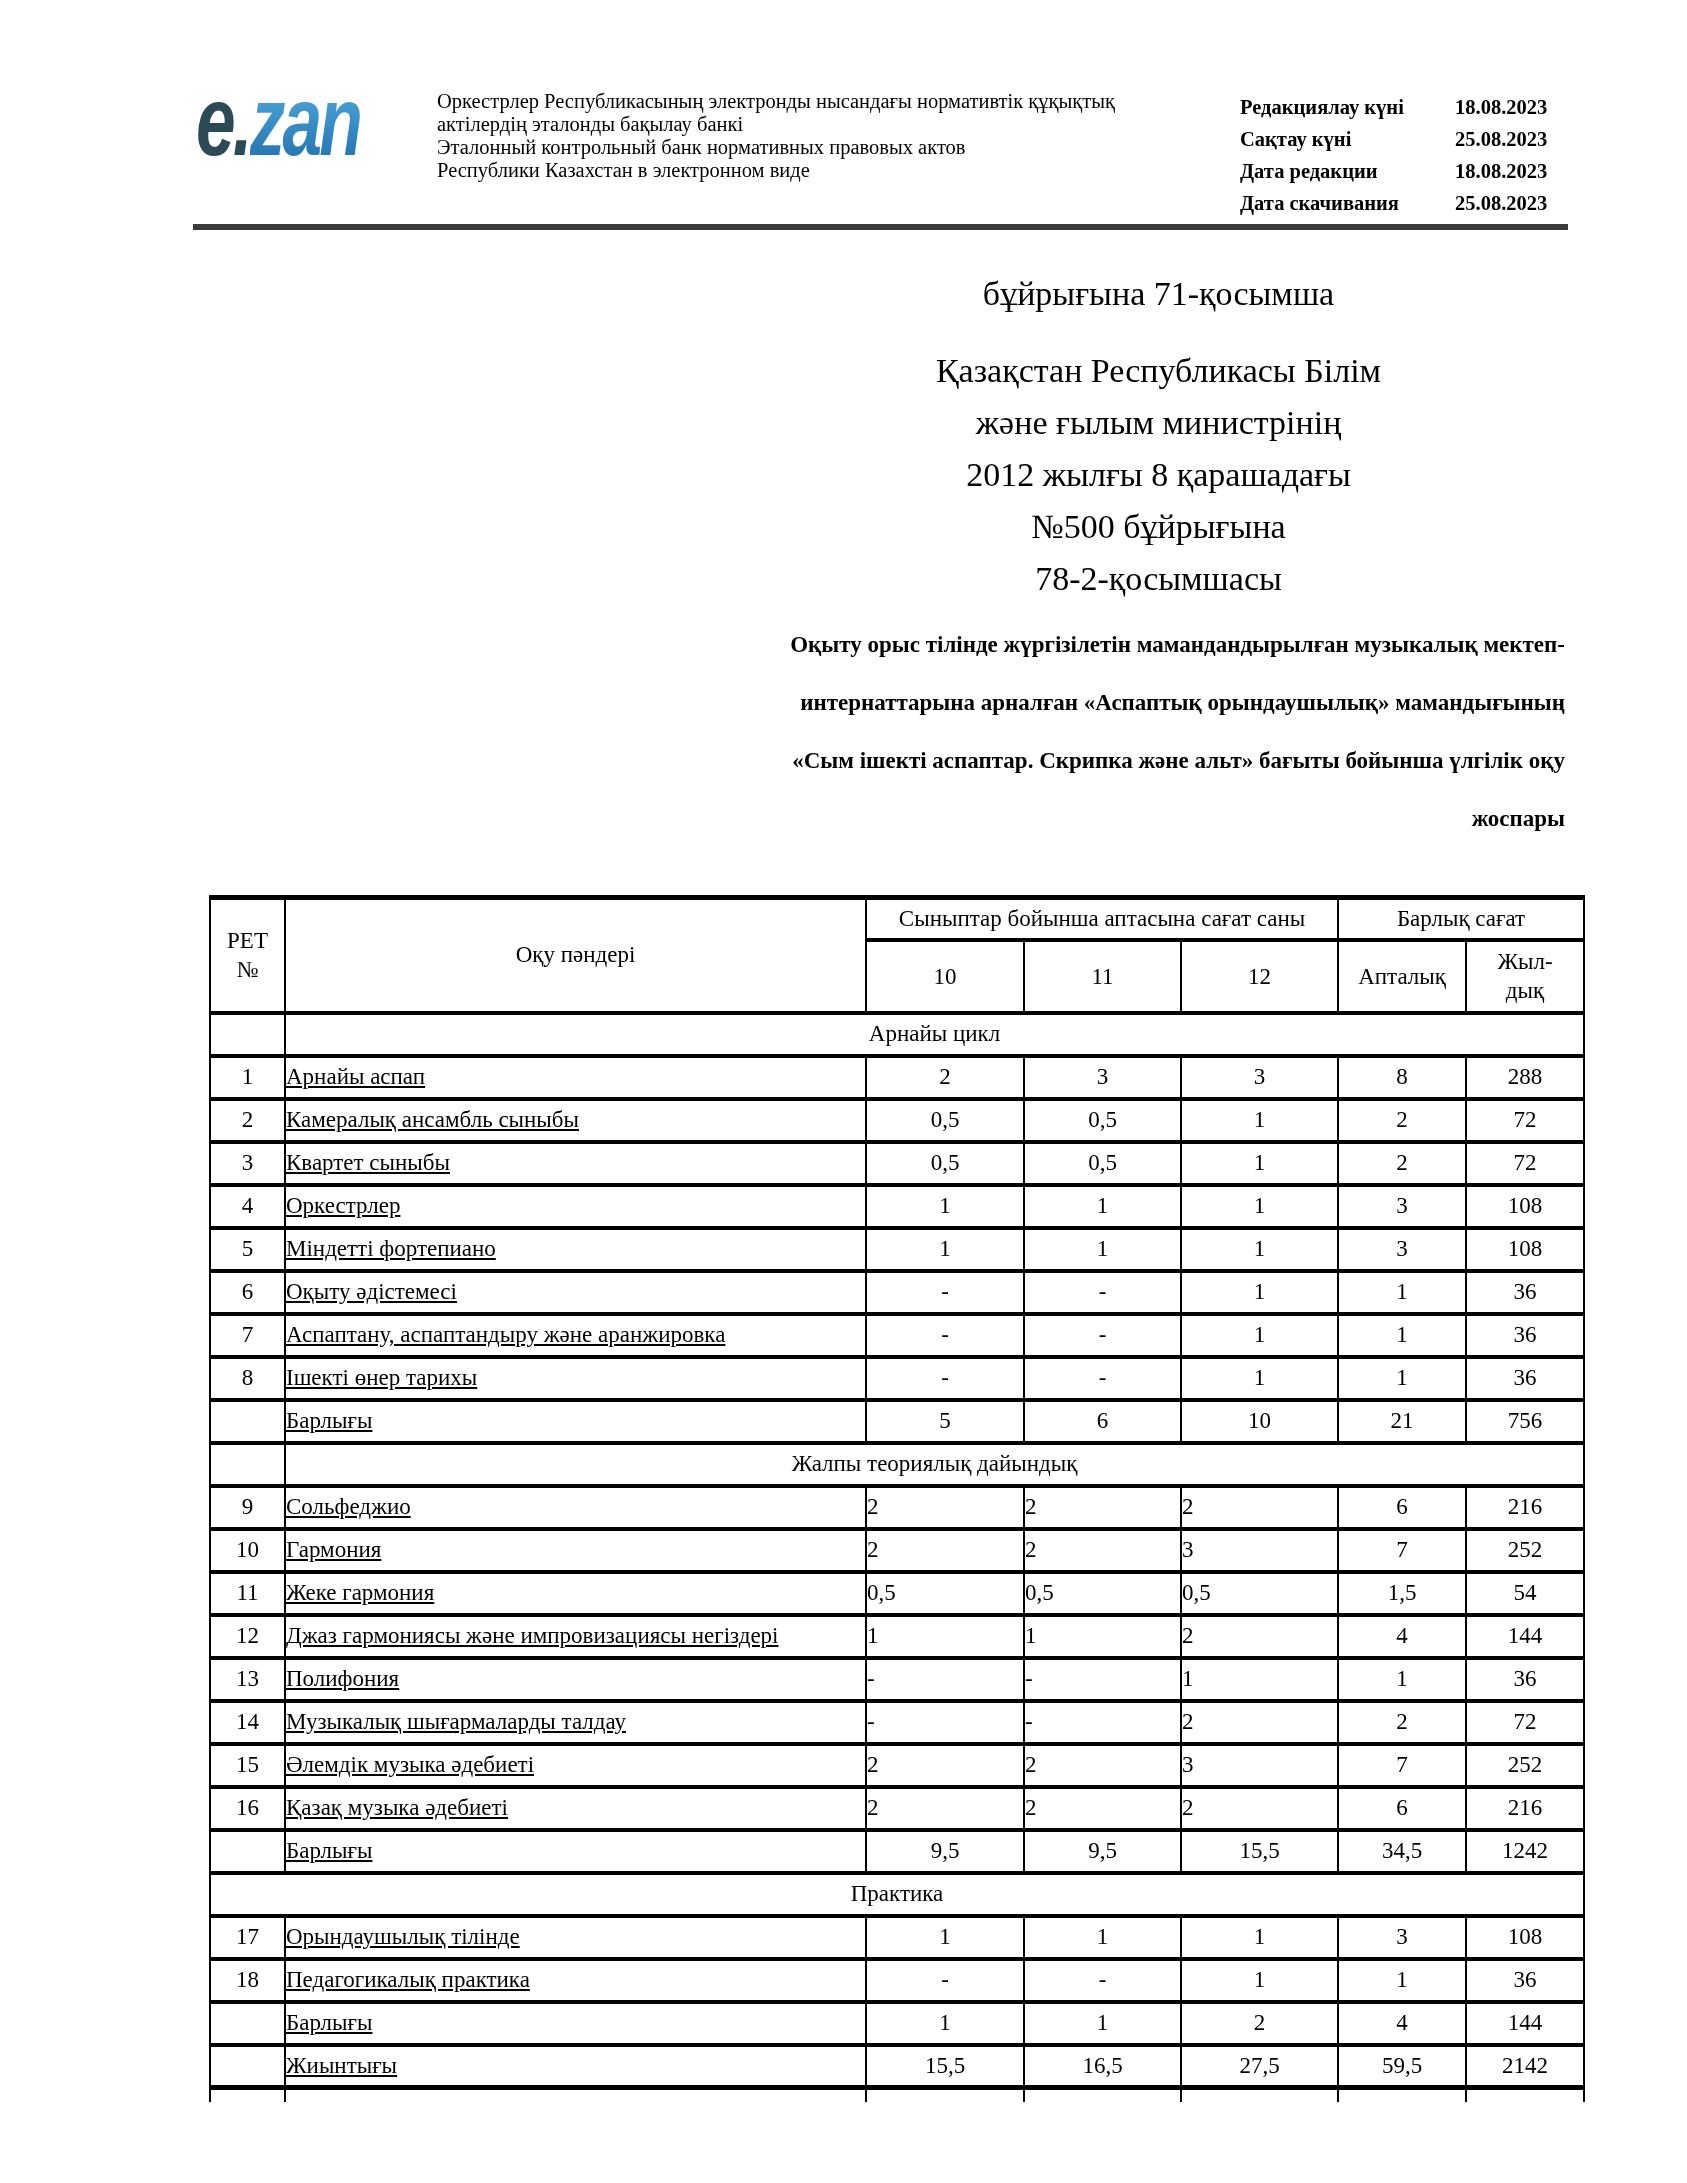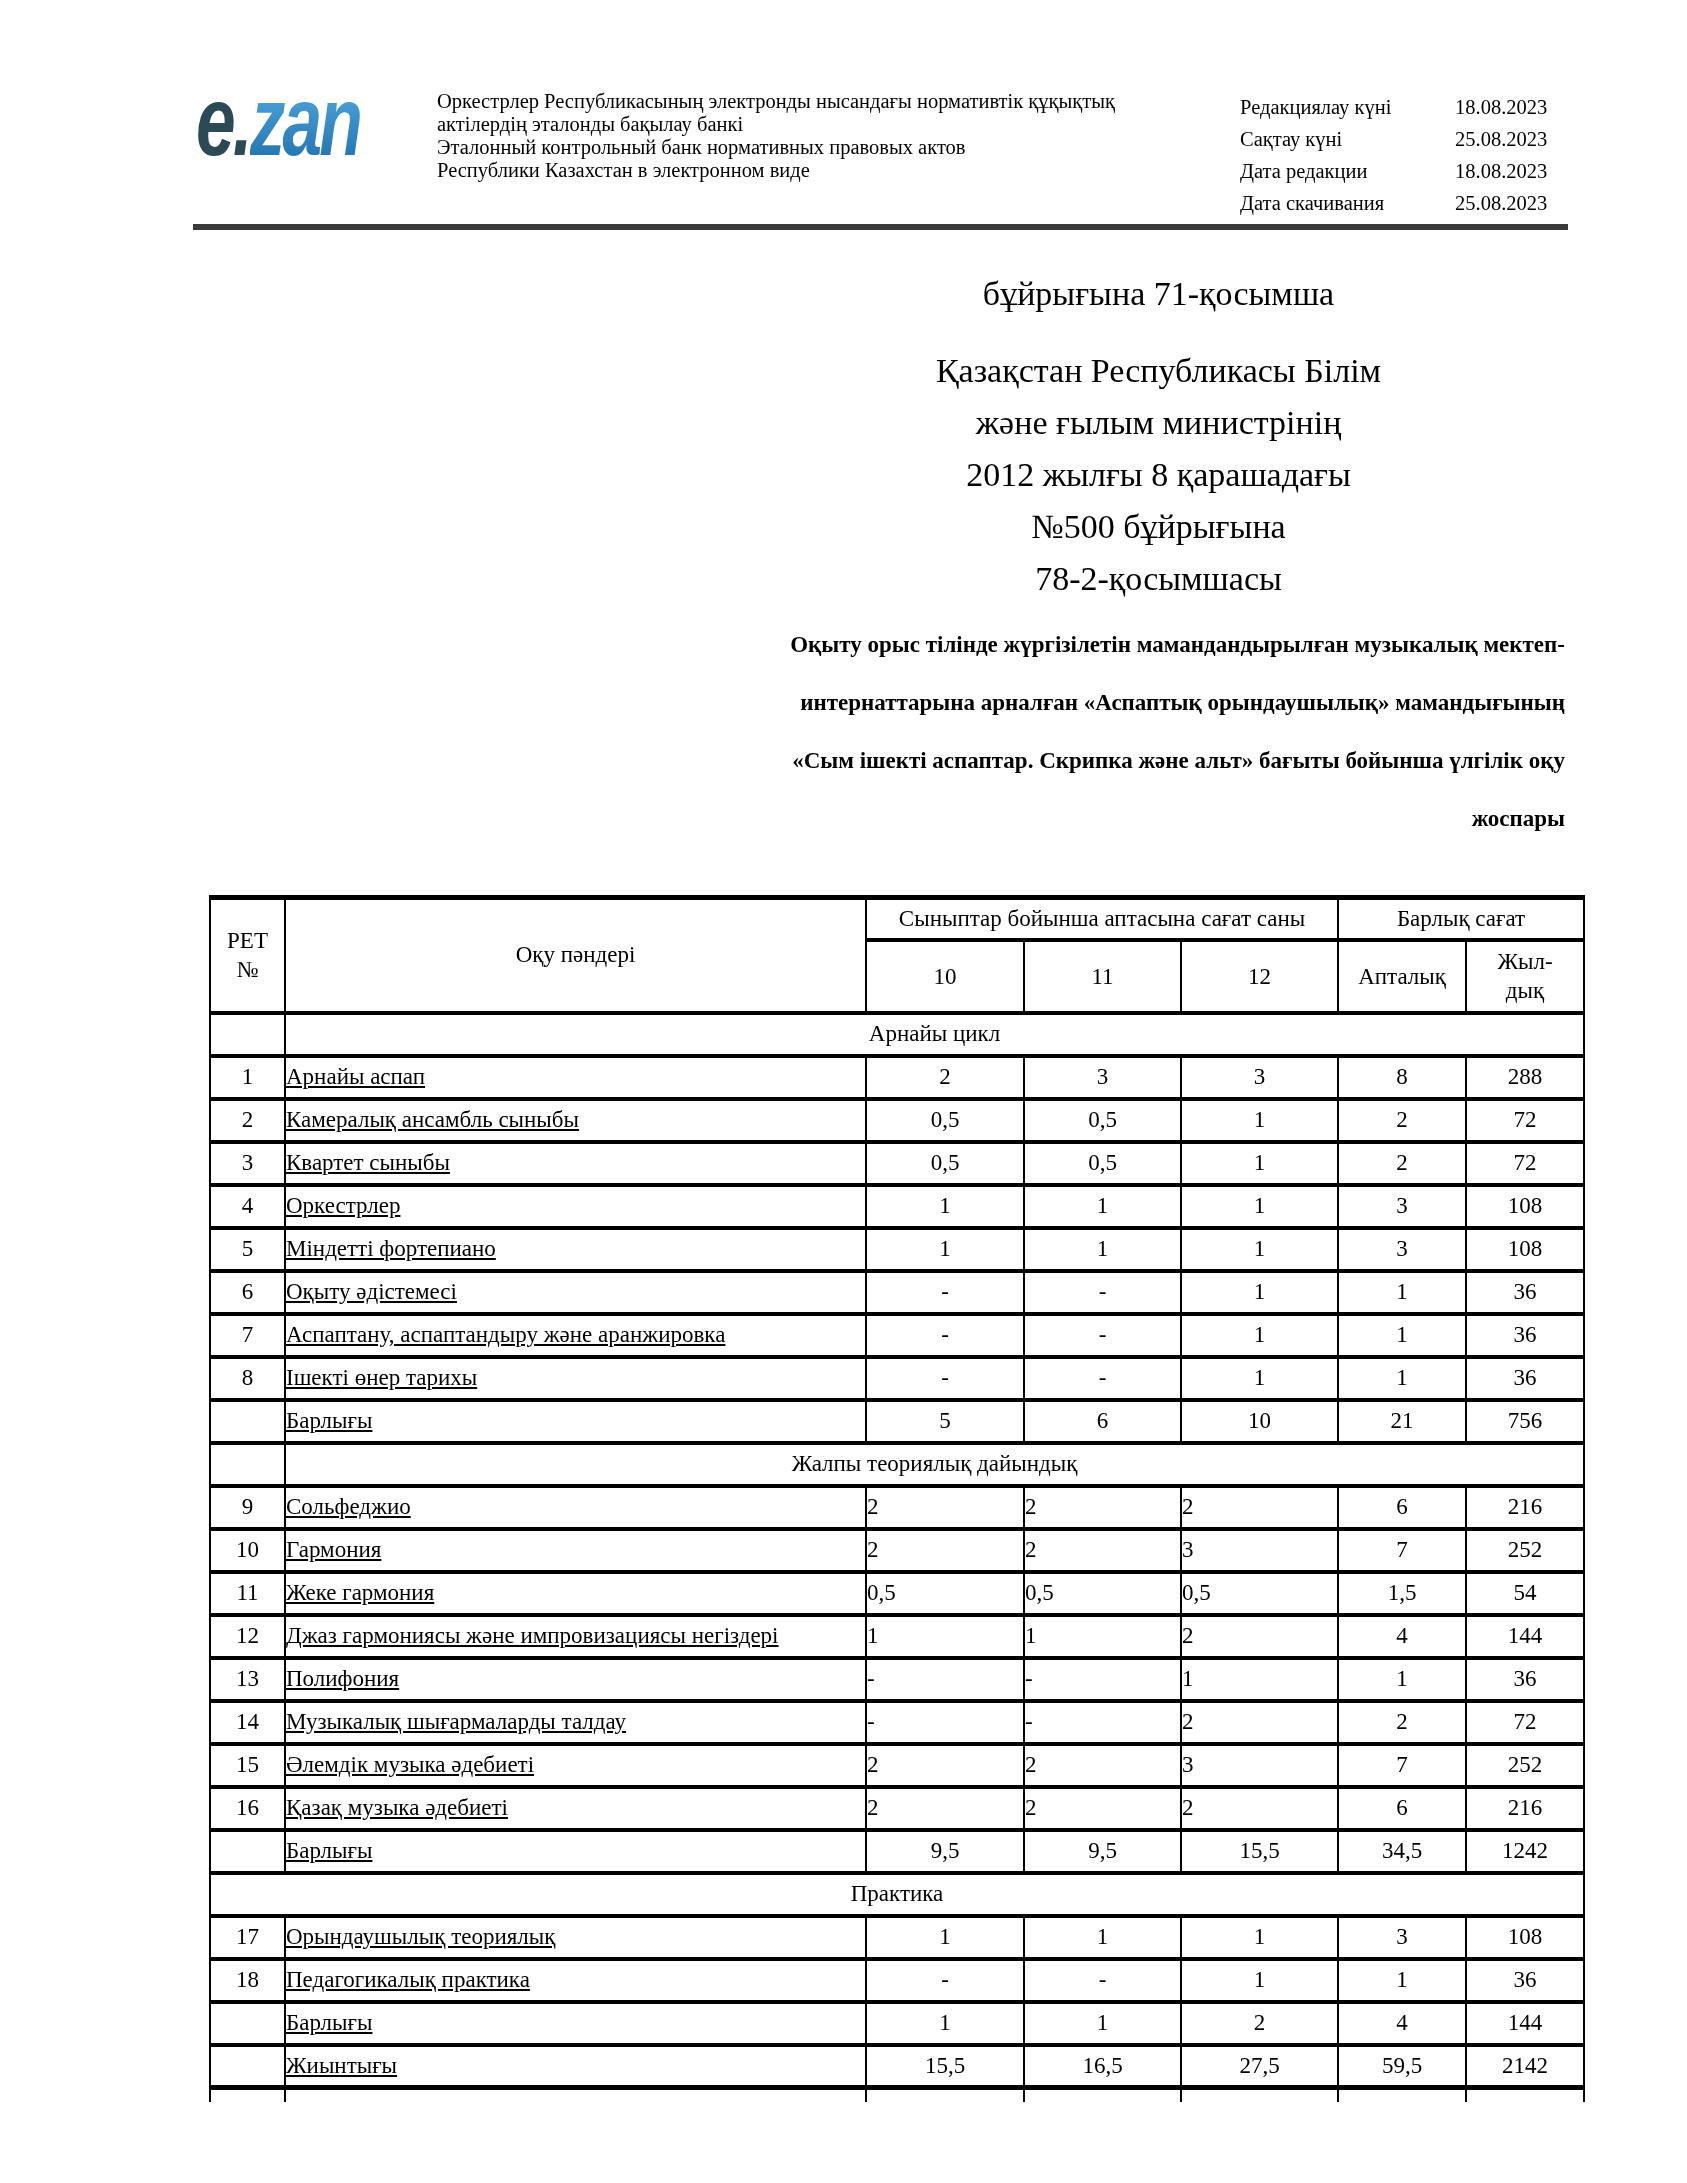--- a/index.html
+++ b/index.html
@@ -22,21 +22,21 @@
     color:#2e86c1;-webkit-text-fill-color:transparent;
   }
   .masthead{
     position:absolute;left:437px;top:90px;width:787px;
     font-size:20.5px;line-height:23px;white-space:nowrap;
   }
   .dates{
     position:absolute;left:1240px;top:91px;width:331px;
     font-size:20.5px;line-height:32px;
   }
-  .date-row{display:flex;}
+  .date-row{display:flex;font-weight:bold;}
   .date-label{width:215px;}
   .date-value{}
   .top-rule{
     position:absolute;left:193px;top:224px;width:1375px;height:6px;
     background:#3b3b3b;
   }
   
   .appendix{
     position:absolute;left:758px;top:268px;width:801px;
     text-align:center;font-size:34px;line-height:52px;
@@ -319,21 +319,21 @@
           <td class="c-num">9,5</td>
           <td class="c-num">15,5</td>
           <td class="c-num">34,5</td>
           <td class="c-num">1242</td>
         </tr>
         <tr class="section-full">
           <td class="c-section" colspan="7">Практика</td>
         </tr>
         <tr class="data">
           <td class="c-no">17</td>
-          <td class="c-sub">Орындаушылық теориялық</td>
+          <td class="c-sub">Орындаушылық тілінде</td>
           <td class="c-num">1</td>
           <td class="c-num">1</td>
           <td class="c-num">1</td>
           <td class="c-num">3</td>
           <td class="c-num">108</td>
         </tr>
         <tr class="data">
           <td class="c-no">18</td>
           <td class="c-sub">Педагогикалық практика</td>
           <td class="c-num">-</td>

